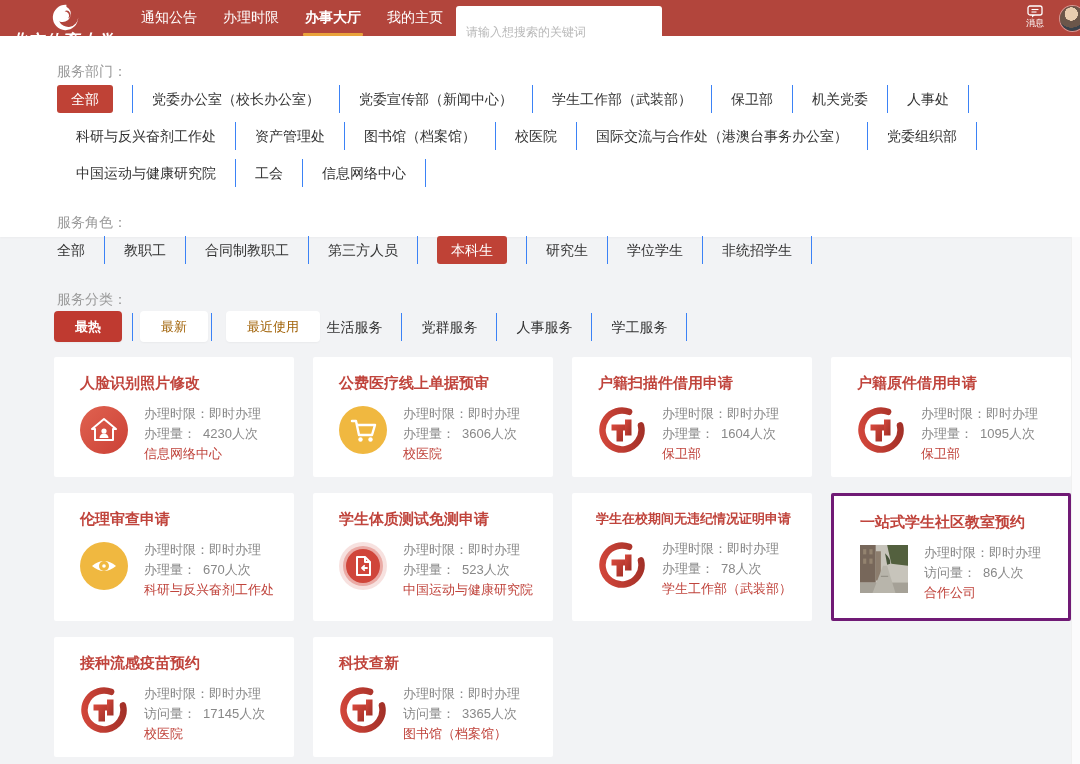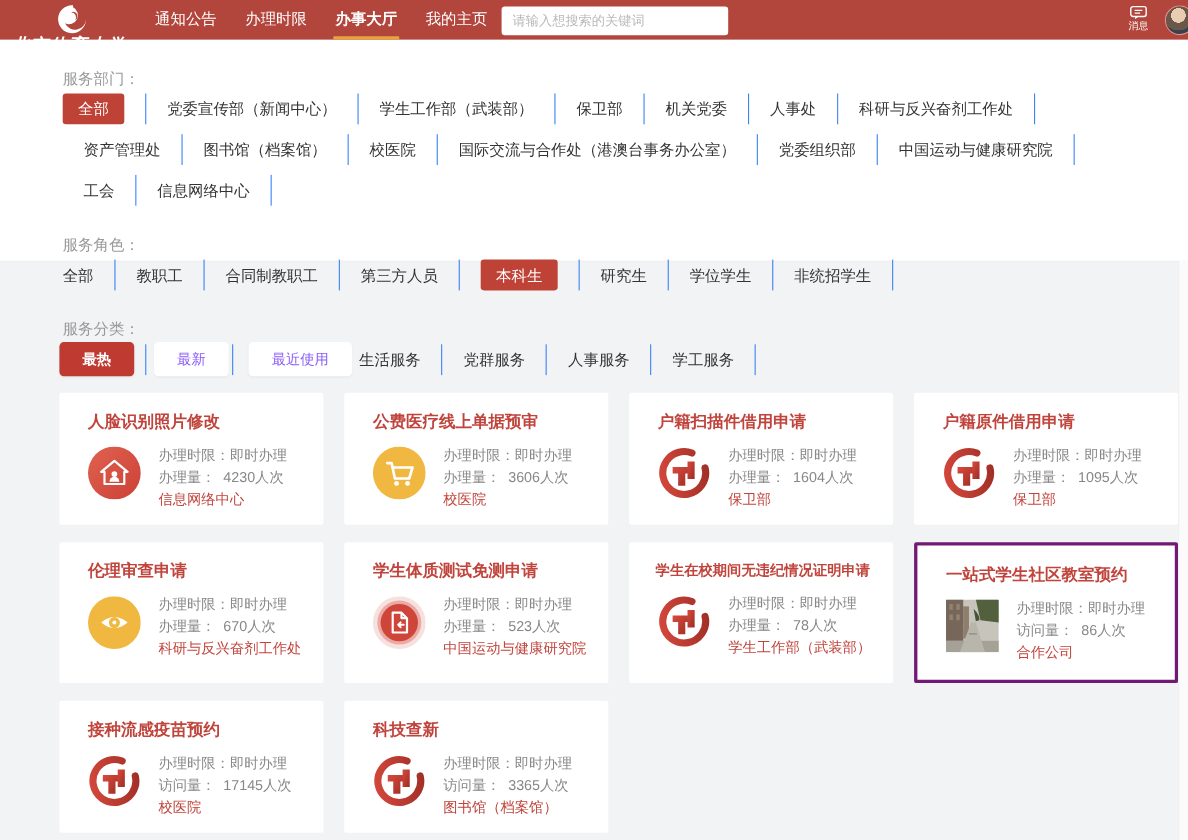--- a/index.html
+++ b/index.html
@@ -12,40 +12,40 @@
   .header{position:absolute;top:0;left:0;width:1080px;height:36px;background:#b2453c;z-index:5;}
   .logo{position:absolute;left:10px;top:3px;display:flex;align-items:center;cursor:default;flex-direction:column;}
   .logo-swirl{width:29px;height:29px;margin-right:5px;}
   .logo-text{color:#fff;display:flex;flex-direction:column;}
   .logo-cn{font-family:"DejaVu Serif","Liberation Serif",serif;font-style:italic;font-weight:bold;font-size:16px;line-height:17px;letter-spacing:1.5px;}
   .logo-en{font-size:6.5px;letter-spacing:1.1px;opacity:.95;}
   .nav{position:absolute;left:128px;top:0;height:36px;display:flex;}
   .nav-item{color:#fff;font-size:14px;line-height:35px;padding:0 13px;position:relative;cursor:pointer;white-space:nowrap;}
   .nav-item.active{font-weight:bold;}
   .nav-item.active::after{content:"";position:absolute;left:11px;right:11px;bottom:0;height:3px;background:#e9a33b;border-radius:1px;}
-  .search{position:absolute;left:456px;top:6px;width:186px;height:22px;background:#fff;border:0;border-radius:3px;font-size:12px;padding:2px 10px;color:#333;outline:none;font-family:inherit;}
+  .search{position:absolute;left:456px;top:6px;width:186px;height:22px;background:#fff;border:0;border-radius:3px;font-size:12px;padding:15px 10px;color:#333;outline:none;font-family:inherit;}
   .search::placeholder{color:#b9b9b9;}
   .msg{position:absolute;left:1018px;top:2px;width:34px;text-align:center;color:#fff;cursor:pointer;}
   .msg svg{display:block;margin:3px auto 0;}
   .msg-label{font-size:9px;line-height:11px;}
   .avatar{position:absolute;left:1060px;top:6px;width:25px;height:25px;border-radius:50%;cursor:pointer;
     background:radial-gradient(circle at 45% 32%,#e9cdb0 0 30%,#6b564a 31% 62%,#39424c 63% 100%);
     box-shadow:0 0 0 1px rgba(255,255,255,.45);}
   
   .filter-panel{position:absolute;top:36px;left:0;width:1080px;height:201px;background:#fff;box-sizing:border-box;padding-top:21px;box-shadow:0 1px 2px rgba(0,0,0,.03);}
   .filter-row{display:flex;align-items:flex-start;padding-left:57px;margin-bottom:21px;flex-direction:column;}
   .filter-label{color:#999;font-size:14px;line-height:28px;flex:none;width:81px;}
   .chips{display:flex;flex-wrap:wrap;width:952px;row-gap:9px;}
   .chip{font-size:14px;color:#333;line-height:28px;padding:0 19px;border-right:1px solid #3b82f6;cursor:pointer;white-space:nowrap;}
   .chips .chip:first-child{padding-left:0;}
   .chip .pill{display:inline-block;background:#bf4236;color:#fff;border-radius:3px;padding:0 14px;line-height:28px;}
   .chip.sel{padding-top:0;padding-bottom:0;}
   
   .tabs{position:absolute;top:311px;left:54px;display:flex;gap:18px;}
-  .tab{height:31px;line-height:31px;padding:0 21px;background:#fff;color:#8b5cf6;font-size:13px;border-radius:4px;cursor:pointer;box-shadow:0 1px 2px rgba(0,0,0,.04);}
+  .tab{height:31px;line-height:31px;padding:0 21px;background:#fff;color:#a16207;font-size:13px;border-radius:4px;cursor:pointer;box-shadow:0 1px 2px rgba(0,0,0,.04);}
   .tab.active{background:#bf3a30;color:#fff;font-weight:bold;}
   
   .cards{position:absolute;top:357px;left:54px;width:1018px;display:flex;flex-wrap:wrap;column-gap:19px;row-gap:16px;align-items:center;}
   .card{width:240px;height:120px;background:#fff;border-radius:2px;box-sizing:border-box;cursor:pointer;overflow:hidden;}
   .card.tall{height:128px;}
   .card.highlight{border:3px solid #701a75;height:128px;margin-top:-4px;margin-bottom:-4px;}
   .card-title{margin:17px 20px 0 26px;font-size:15px;font-weight:bold;color:#c0443c;white-space:nowrap;}
   .card-title.small{font-size:13px;margin-left:24px;margin-right:8px;}
   .card-body{display:flex;margin:11px 0 0 26px;}
   .card-icon{width:48px;height:48px;flex:none;margin-top:2px;}
@@ -89,20 +89,21 @@
     <div class="msg-label">消息</div>
   </div>
   <div class="avatar"></div>
 </div>
 
 <div class="filter-panel" id="filters">
     <div class="filter-row">
       <span class="filter-label">服务部门：</span>
       <div class="chips">
         <span class="chip sel"><span class="pill">全部</span></span>
+        <span class="chip">党委办公室（校长办公室）</span>
         <span class="chip">党委宣传部（新闻中心）</span>
         <span class="chip">学生工作部（武装部）</span>
         <span class="chip">保卫部</span>
         <span class="chip">机关党委</span>
         <span class="chip">人事处</span>
         <span class="chip">科研与反兴奋剂工作处</span>
         <span class="chip">资产管理处</span>
         <span class="chip">图书馆（档案馆）</span>
         <span class="chip">校医院</span>
         <span class="chip">国际交流与合作处（港澳台事务办公室）</span>

